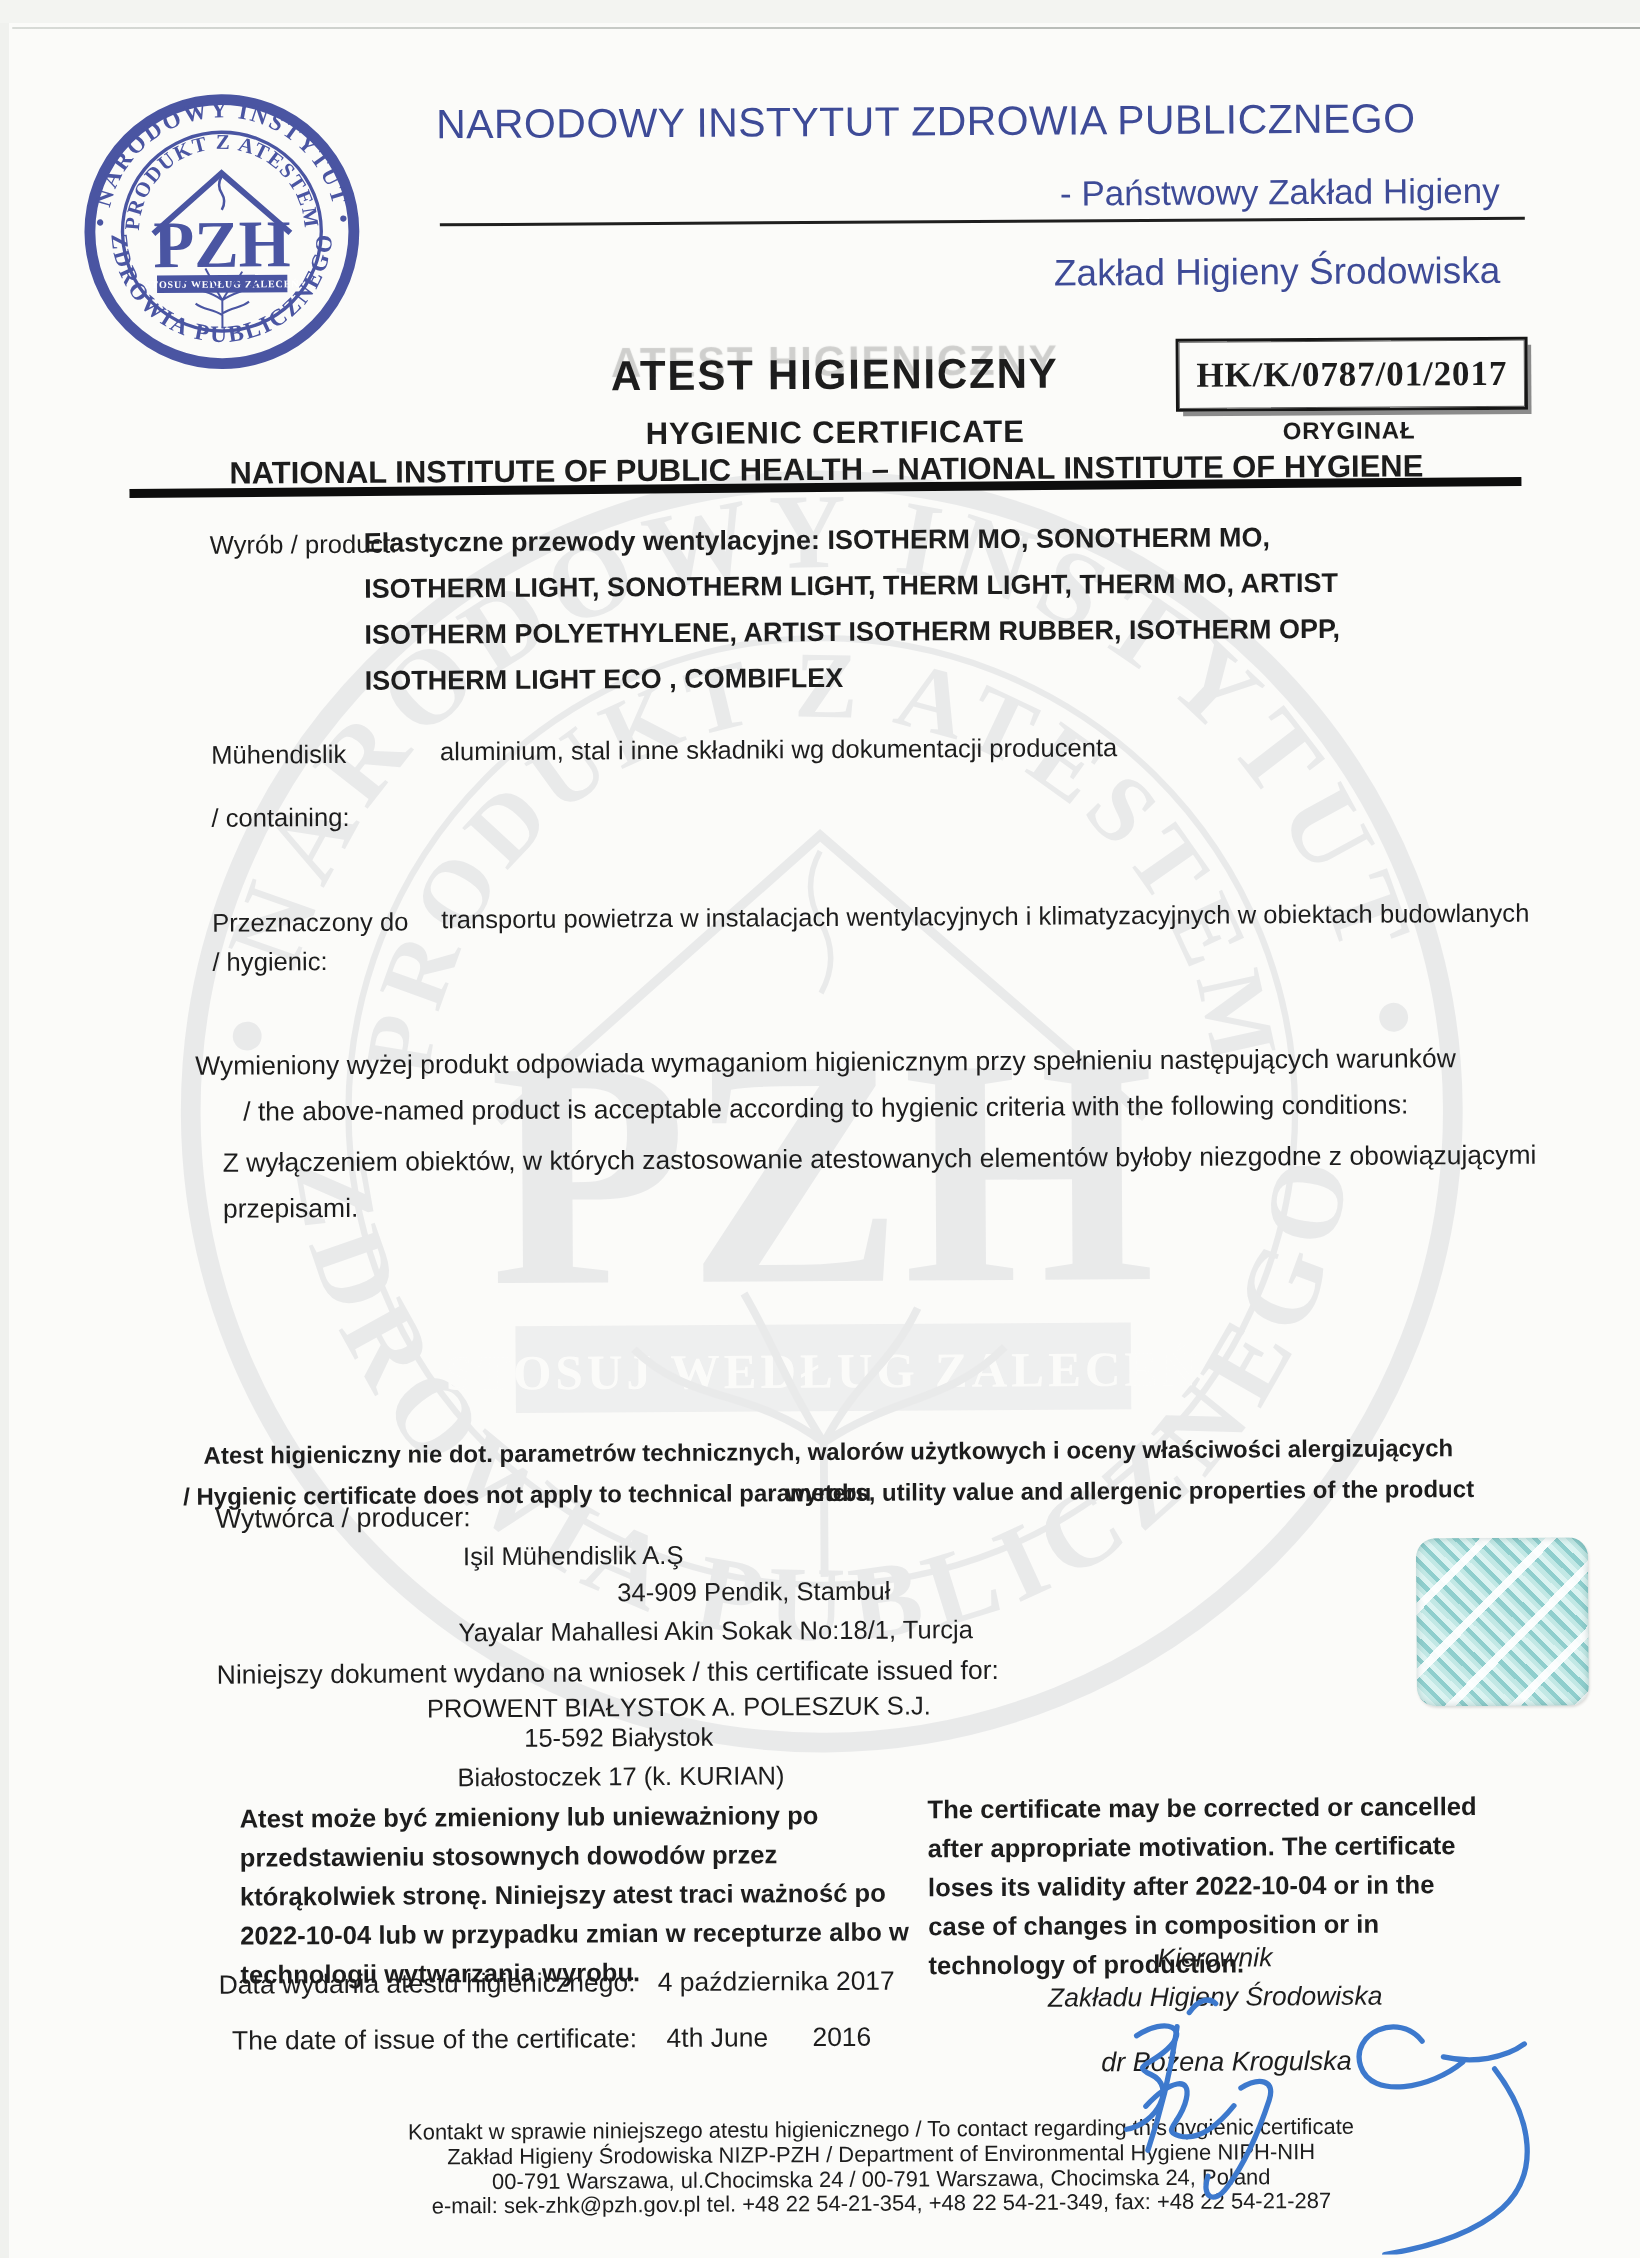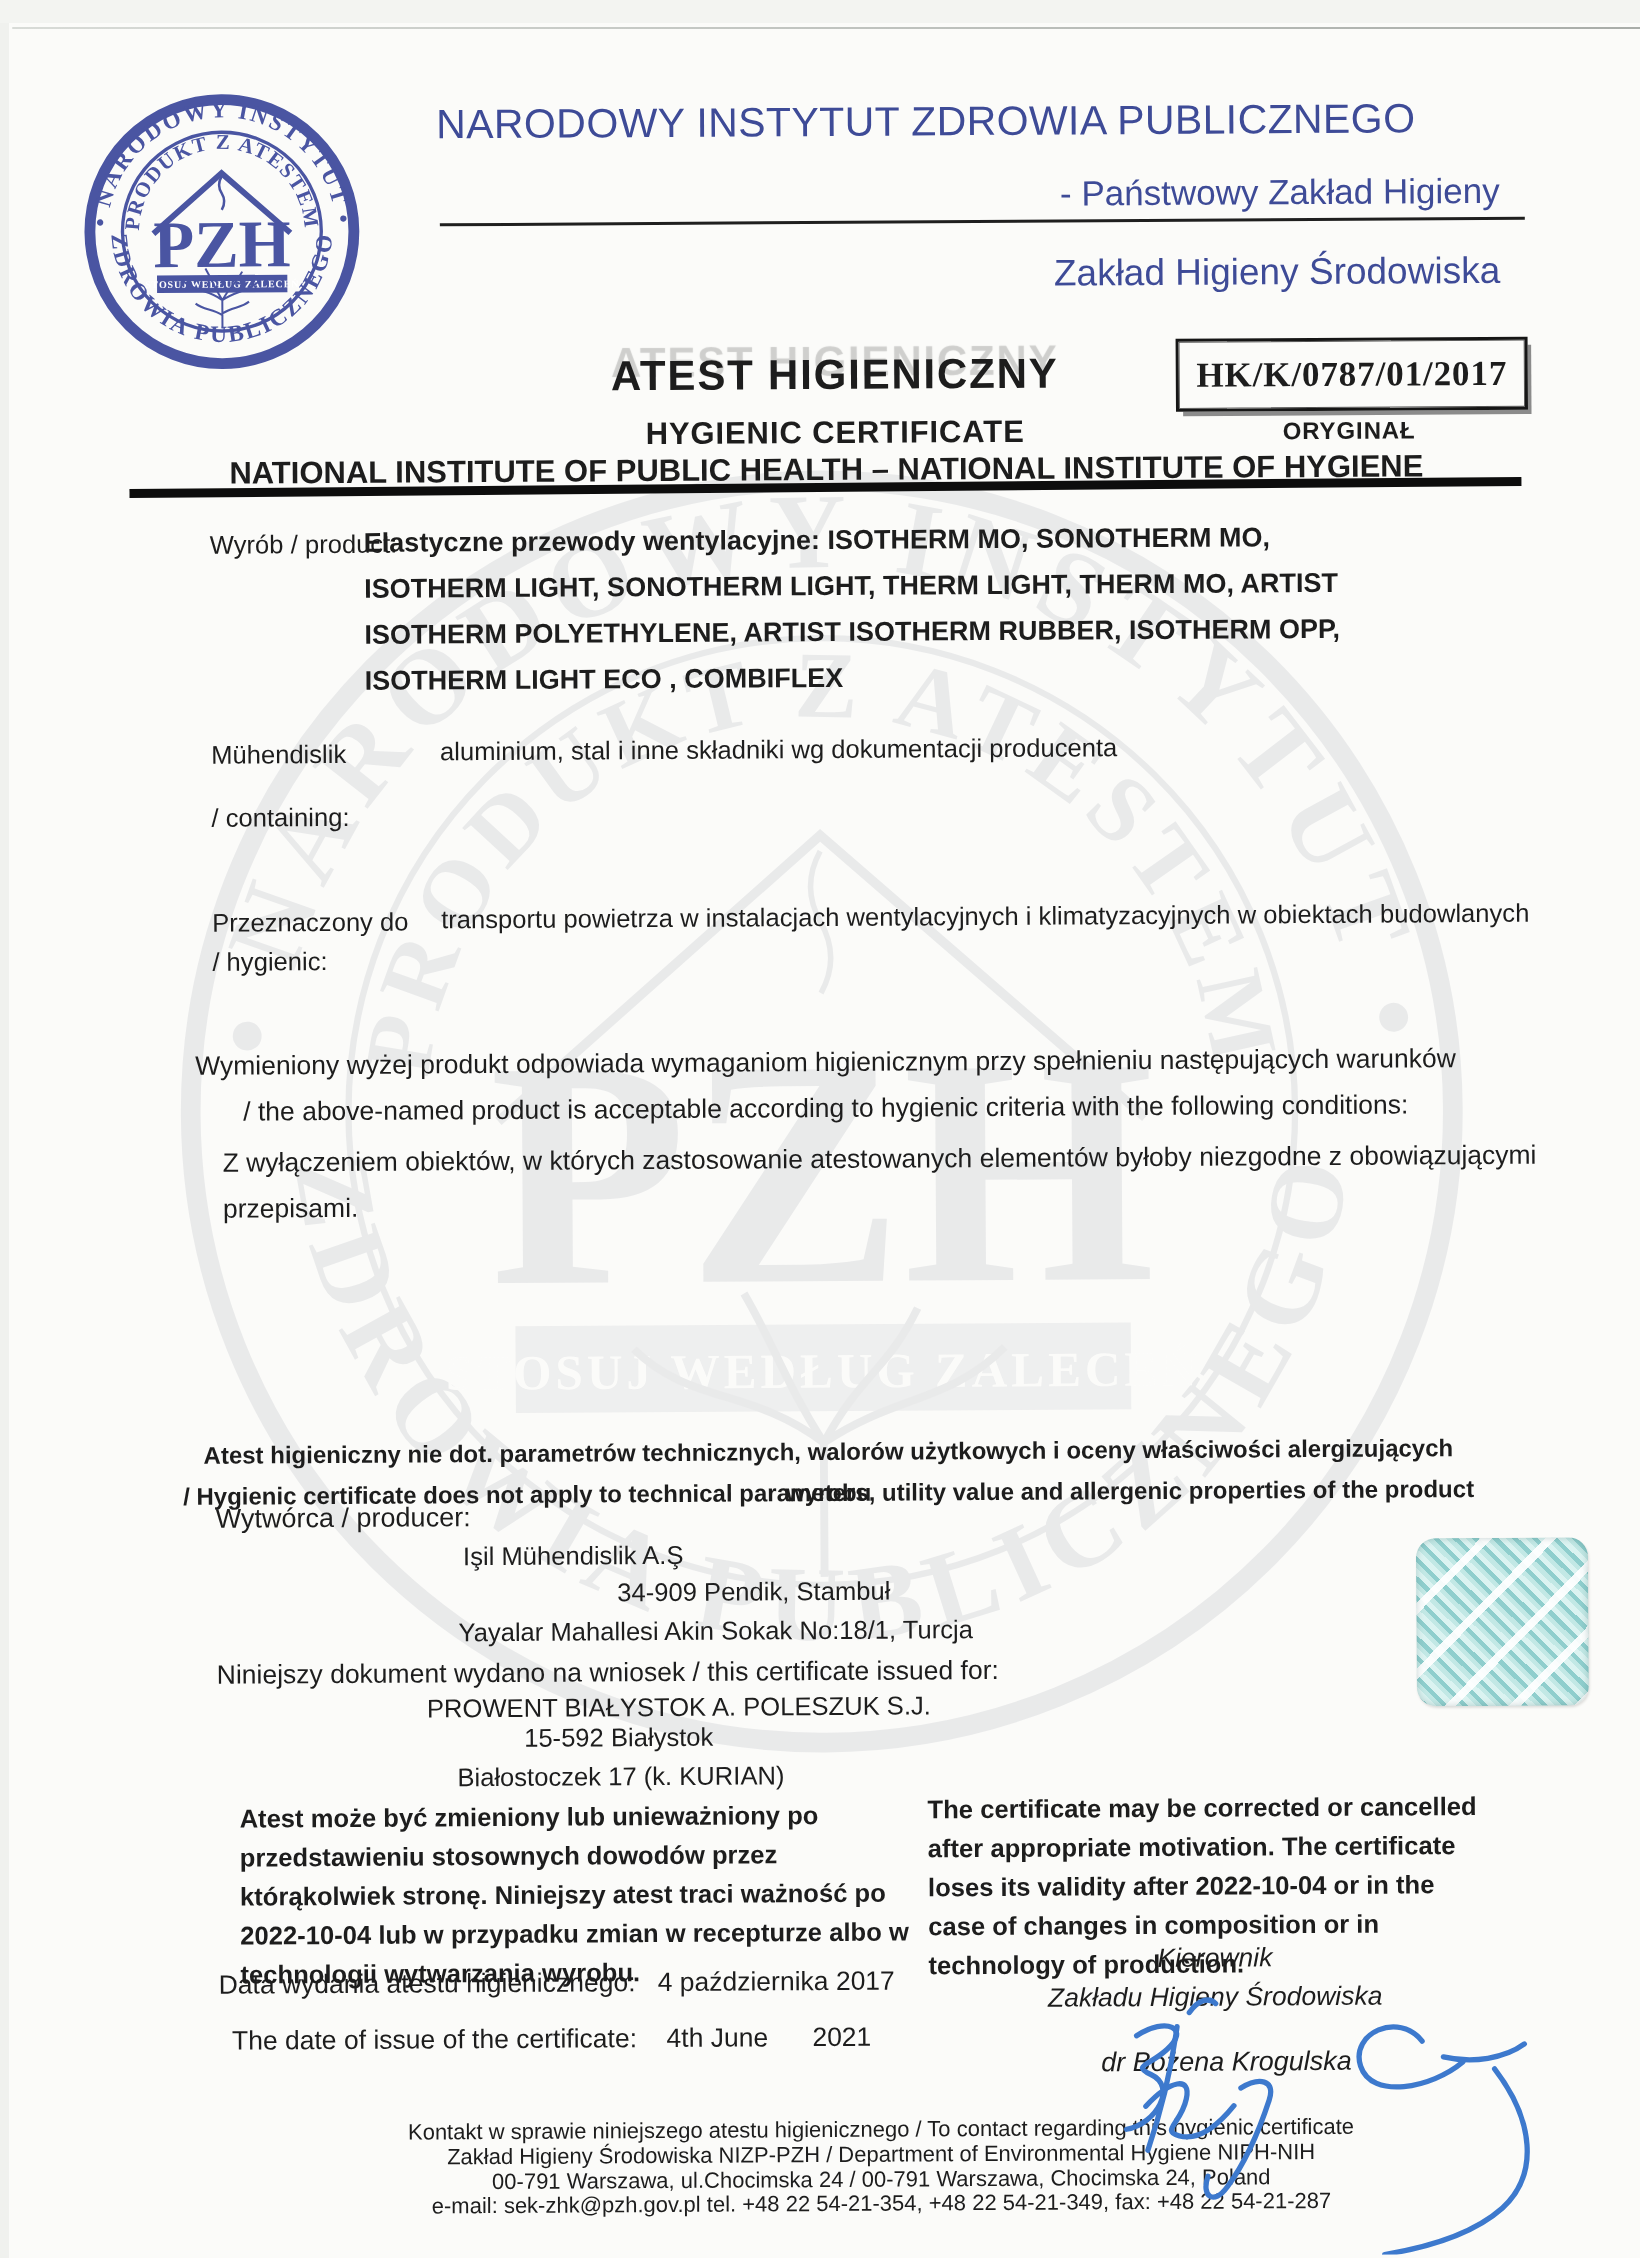--- a/index.html
+++ b/index.html
@@ -162,21 +162,21 @@
     <div class="abs vality" style="left:234px;top:1796px;width:679px;">Atest może być zmieniony lub unieważniony po przedstawieniu stosownych dowodów przez którąkolwiek stronę. Niniejszy atest traci ważność po 2022-10-04  lub w przypadku zmian w recepturze albo w technologii wytwarzania wyrobu.</div>
     <div class="abs vality" style="left:922px;top:1791px;width:565px;">The certificate may be corrected or cancelled after appropriate motivation. The certificate loses its validity after 2022-10-04  or in the case of changes in composition or in technology of production.</div>
 
     <div class="abs dateln" style="left:212px;top:1966px;">
       <span>Data wydania atestu higienicznego:</span>&nbsp;&nbsp;
       <span>4 października 2017</span>
     </div>
     <div class="abs dateln" style="left:225px;top:2022px;">
       <span>The date of issue of the certificate:</span>&nbsp;&nbsp;&nbsp;
       <span>4th June</span>&nbsp;&nbsp;&nbsp;&nbsp;&nbsp;
-      <span>2021</span>
+      <span>2016</span>
     </div>
 
     <div class="abs sig-title center" style="left:935px;top:1941px;width:547px;">Kierownik</div>
     <div class="abs sig-title center" style="left:935px;top:1980px;width:547px;">Zakładu Higieny Środowiska</div>
     <div class="abs signer" style="left:1094px;top:2049px;">dr Bożena Krogulska</div>
 
     <div class="abs foot center" style="left:203px;top:2117px;width:1341px;">Kontakt w sprawie niniejszego atestu higienicznego / To contact regarding this hygienic certificate</div>
     <div class="abs foot center" style="left:203px;top:2142px;width:1341px;">Zakład Higieny Środowiska NIZP-PZH / Department of Environmental Hygiene NIPH-NIH</div>
     <div class="abs foot center" style="left:203px;top:2167px;width:1341px;">00-791 Warszawa, ul.Chocimska 24 / 00-791 Warszawa, Chocimska 24, Poland</div>
     <div class="abs foot center" style="left:203px;top:2191px;width:1341px;">e-mail: sek-zhk@pzh.gov.pl  tel. +48 22 54-21-354,  +48 22 54-21-349, fax:  +48 22 54-21-287</div>

